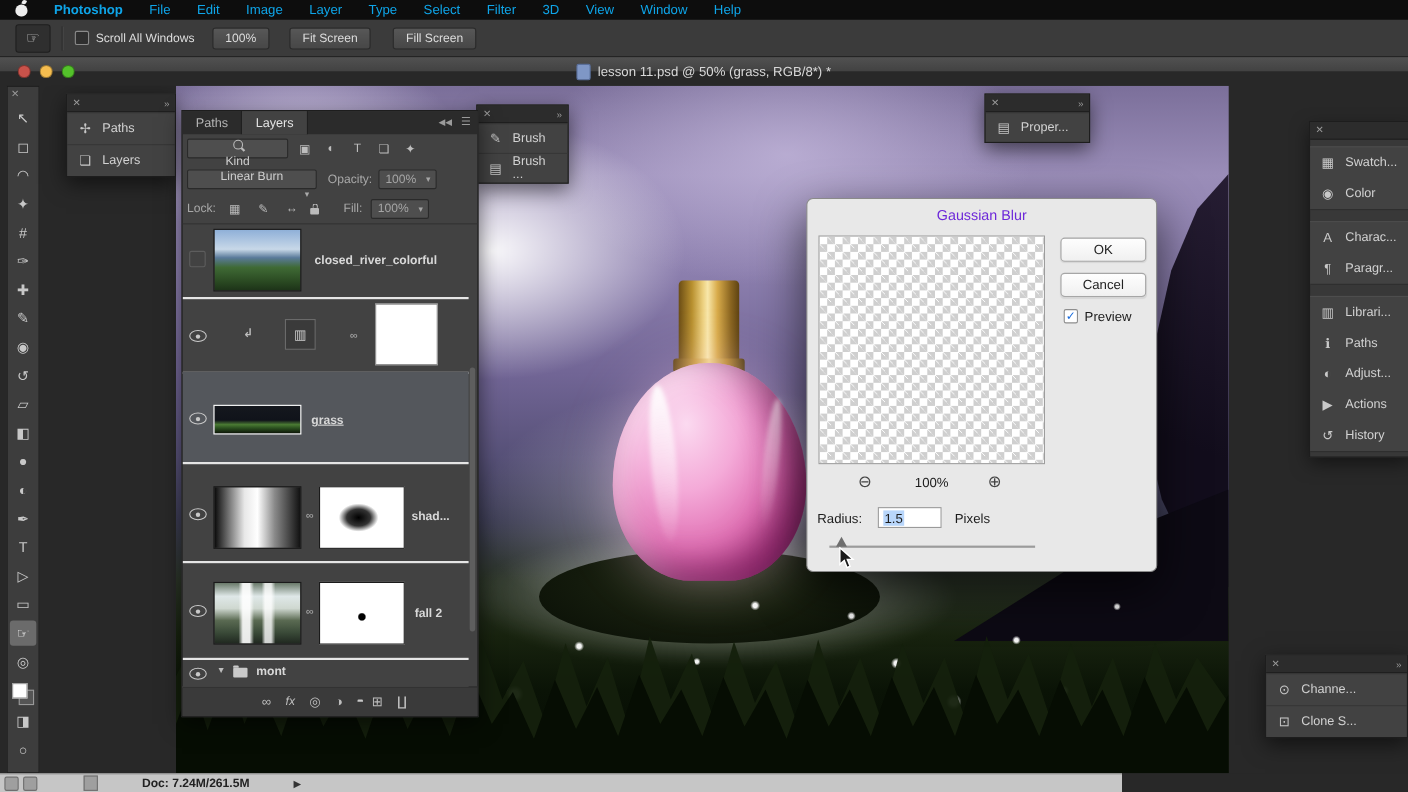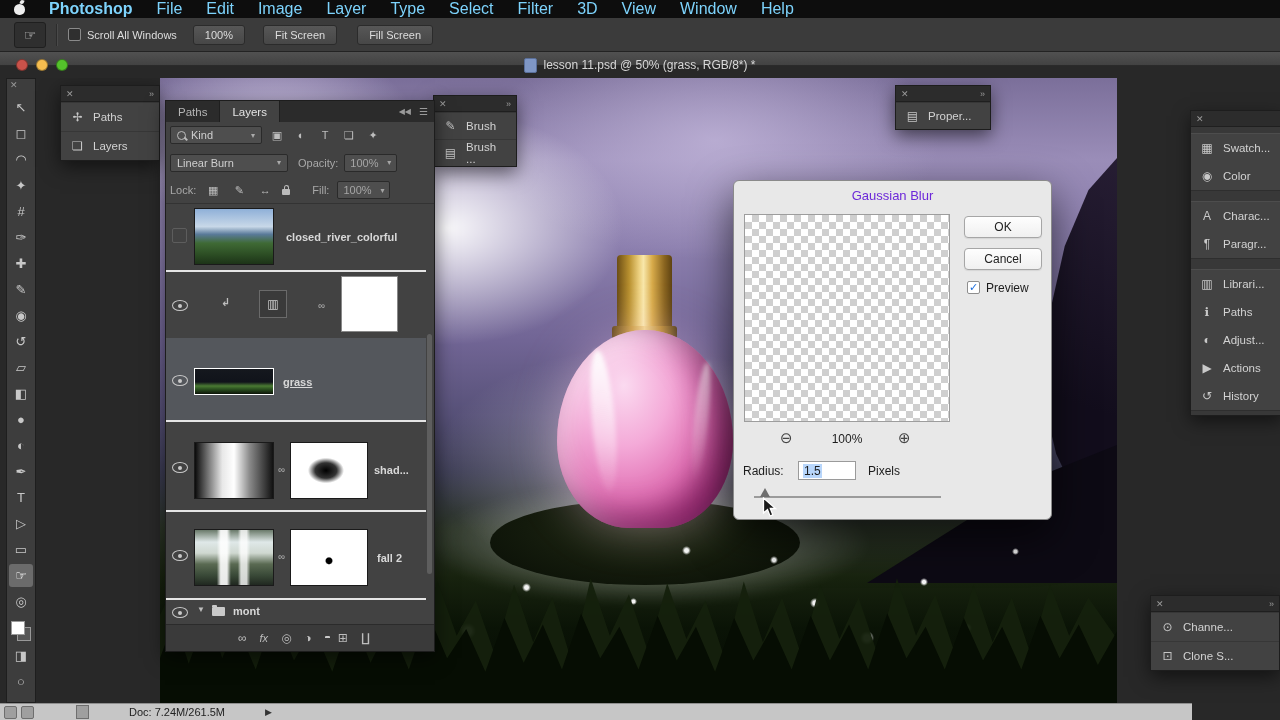--- a/index.html
+++ b/index.html
@@ -3,21 +3,21 @@
 <meta charset="utf-8">
 <style>
   html,body{margin:0;padding:0;background:#000;}
   #app{position:relative;width:1280px;height:720px;overflow:hidden;background:#282828;
        font-family:"Liberation Sans","DejaVu Sans",sans-serif;color:#ccc;font-size:11px;
        -webkit-font-smoothing:antialiased;}
 
   
   .menubar{position:absolute;left:0;top:0;width:1280px;height:18px;background:#0d0d0d;
            display:flex;align-items:center;gap:24px;padding-left:14px;box-sizing:border-box;
-           color:#7dd3fc;font-size:16px;z-index:40;}
+           color:#0ea5e9;font-size:12px;z-index:40;}
   .menubar .mi{cursor:default;white-space:nowrap;}
   .menubar .bold{font-weight:bold;}
   .apple{width:11px;height:11px;background:#ededed;border-radius:50% 50% 46% 46%;position:relative;flex:0 0 auto;}
   .apple::before{content:"";position:absolute;top:-4px;left:55%;width:4px;height:4px;background:#ededed;
                  border-radius:60% 0 60% 0;transform:rotate(20deg);}
 
   
   .opts{position:absolute;left:0;top:18px;width:1280px;height:34px;background:#3b3b3b;
         border-bottom:1px solid #232323;box-sizing:border-box;display:flex;align-items:center;
         color:#ddd;font-size:11px;z-index:40;}
@@ -93,21 +93,21 @@
   .swatchpair{position:relative;width:20px;height:20px;margin:8px auto 0;}
   .swback{position:absolute;right:0;bottom:0;width:12px;height:12px;background:#555;border:1px solid #999;}
   .swfront{position:absolute;left:0;top:0;width:12px;height:12px;background:#fff;border:1px solid #999;}
 
   
   .tabbar{height:21px;background:#2b2b2b;display:flex;align-items:stretch;color:#b5b5b5;font-size:11.5px;}
   .tab{padding:0 12px;display:flex;align-items:center;border-right:1px solid #1f1f1f;}
   .tab.active{background:#424242;color:#e3e3e3;}
   .tabctl{margin-left:auto;display:flex;align-items:center;gap:8px;padding-right:6px;color:#9a9a9a;font-size:8px;}
   .dd{background:#4e4e4e;border:1px solid #2a2a2a;border-radius:2px;height:18px;display:flex;align-items:center;
-      gap:5px;padding:0 6px;color:#cfcfcf;box-sizing:border-box;}
+      gap:5px;padding:0 6px;color:#cfcfcf;box-sizing:border-box;flex-direction:column;}
   .dd .caret{font-size:8px;color:#aaa;margin-left:auto;}
   .mag{width:7px;height:7px;border:1.5px solid #bbb;border-radius:50%;position:relative;display:inline-block;flex:0 0 auto;}
   .mag::after{content:"";position:absolute;width:4px;height:1.5px;background:#bbb;transform:rotate(45deg);right:-3px;bottom:-1px;}
   .fico{width:18px;text-align:center;color:#bdbdbd;font-size:11px;}
   .valbox{background:#4e4e4e;border:1px solid #2a2a2a;border-radius:2px;height:18px;display:flex;align-items:center;
       gap:4px;padding:0 5px;color:#a5a5a5;box-sizing:border-box;}
   .eye{width:14px;height:9px;border:1.5px solid #c9c9c9;border-radius:50%;position:relative;}
   .eye::after{content:"";position:absolute;left:50%;top:50%;transform:translate(-50%,-50%);width:4px;height:4px;border-radius:50%;background:#c9c9c9;}
   .lrow{position:absolute;left:0;right:8px;border-bottom:2px solid #e5e5e5;font-weight:bold;}
   .lname{color:#d8d8d8;font-size:11px;white-space:nowrap;}
@@ -144,22 +144,22 @@
        border-right:5px solid transparent;border-bottom:9px solid #6e6e6e;}
 
   
   .dock{position:absolute;left:1190px;top:32px;width:90px;z-index:5;background:#383838;border:1px solid #1d1d1d;
         box-shadow:0 6px 16px rgba(0,0,0,.5);padding-bottom:4px;}
   .dgroup{background:#424242;margin:0 0 10px 0;border-top:1px solid #4d4d4d;border-bottom:1px solid #2e2e2e;}
   .drow{height:28px;display:flex;align-items:center;gap:8px;padding:0 8px;color:#d2d2d2;font-size:11.5px;}
   .dicon{width:16px;text-align:center;color:#c9c9c9;font-size:12px;flex:0 0 auto;}
 
   
-  .status{position:absolute;left:0;top:703px;width:1192px;height:17px;background:#c6c6c6;border-top:1px solid #8e8e8e;
-        box-sizing:border-box;display:flex;align-items:center;color:#222;font-size:11px;z-index:40;}
+  .status{position:absolute;left:0;top:703px;width:1020px;height:17px;background:#c6c6c6;border-top:1px solid #8e8e8e;
+        box-sizing:border-box;display:flex;align-items:center;color:#222;font-size:11px;z-index:40;font-weight:bold;}
   .sq{width:11px;height:11px;background:#9f9f9f;border:1px solid #6e6e6e;border-radius:2px;margin-left:4px;}
   .cursor{position:absolute;z-index:99;pointer-events:none;}
 </style>
 </head>
 <body>
 
 <div id="app">
 
   <div class="menubar">
     <span class="apple"></span>

